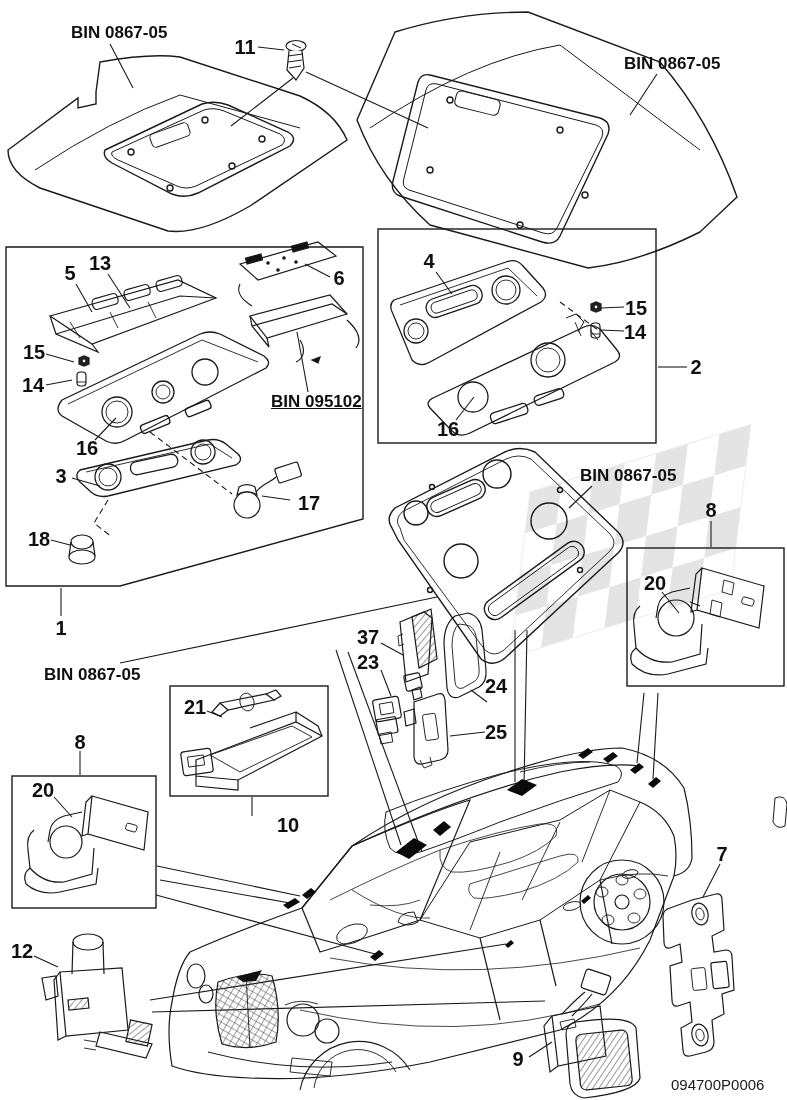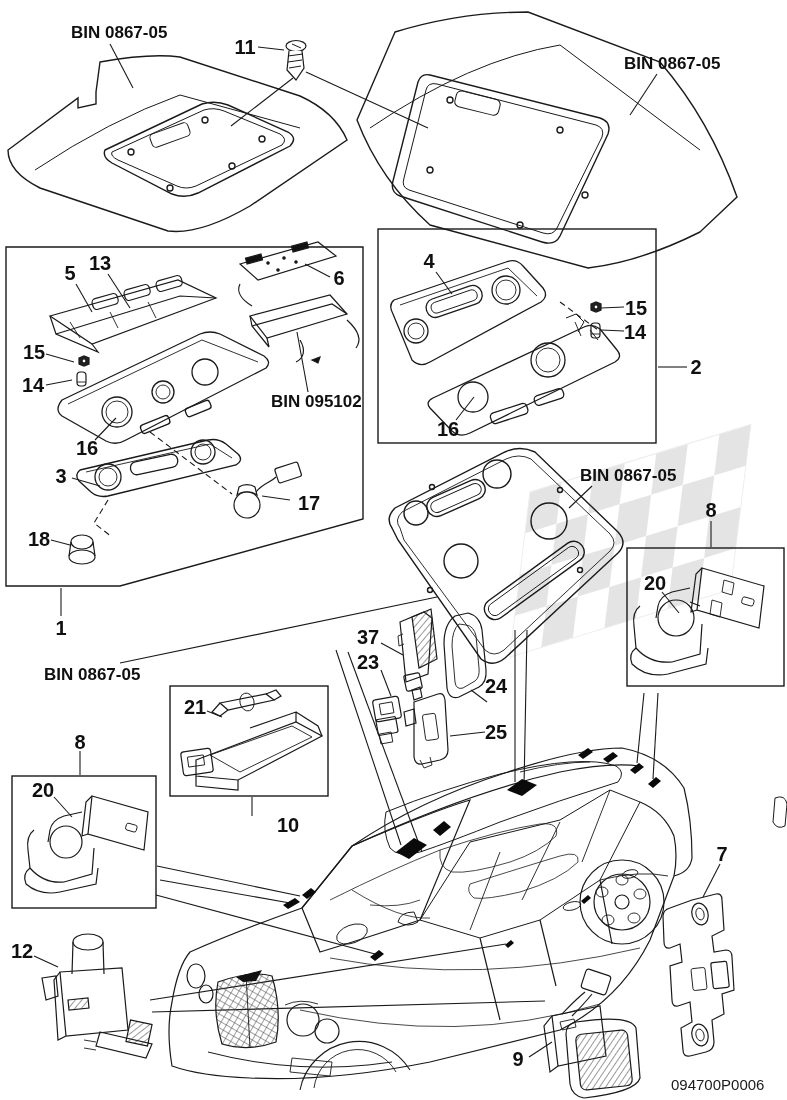--- a/index.html
+++ b/index.html
@@ -454,21 +454,21 @@
       <path d="M576,1022 Q630,1014 636,1028 L640,1078 Q636,1092 584,1098 Q572,1096 570,1084 L566,1034 Q566,1024 576,1022 Z"></path>
       <rect x="578" y="1032" width="52" height="56" rx="6" transform="rotate(-6 604 1060)" fill="url(#hatch)"></rect>
     </g>
   </svg>
 
   <div id="callouts">
       <div class="callout bin" style="left: 71px; top: 33px;">BIN 0867-05</div>
       <div class="callout bin" style="left: 624px; top: 64px;">BIN 0867-05</div>
       <div class="callout bin" style="left: 580px; top: 476px;">BIN 0867-05</div>
       <div class="callout bin" style="left: 44px; top: 675px;">BIN 0867-05</div>
-      <div class="callout bin" style="left: 271px; top: 402px;">BIN 095102</div>
+      <div class="callout bin" style="left: 271px; top: 402px; text-decoration: underline;">BIN 095102</div>
       <div class="callout num" style="left: 245px; top: 47px;">11</div>
       <div class="callout num" style="left: 70px; top: 273px;">5</div>
       <div class="callout num" style="left: 100px; top: 263px;">13</div>
       <div class="callout num" style="left: 339px; top: 278px;">6</div>
       <div class="callout num" style="left: 34px; top: 352px;">15</div>
       <div class="callout num" style="left: 33px; top: 385px;">14</div>
       <div class="callout num" style="left: 87px; top: 448px;">16</div>
       <div class="callout num" style="left: 61px; top: 476px;">3</div>
       <div class="callout num" style="left: 309px; top: 503px;">17</div>
       <div class="callout num" style="left: 39px; top: 539px;">18</div>

